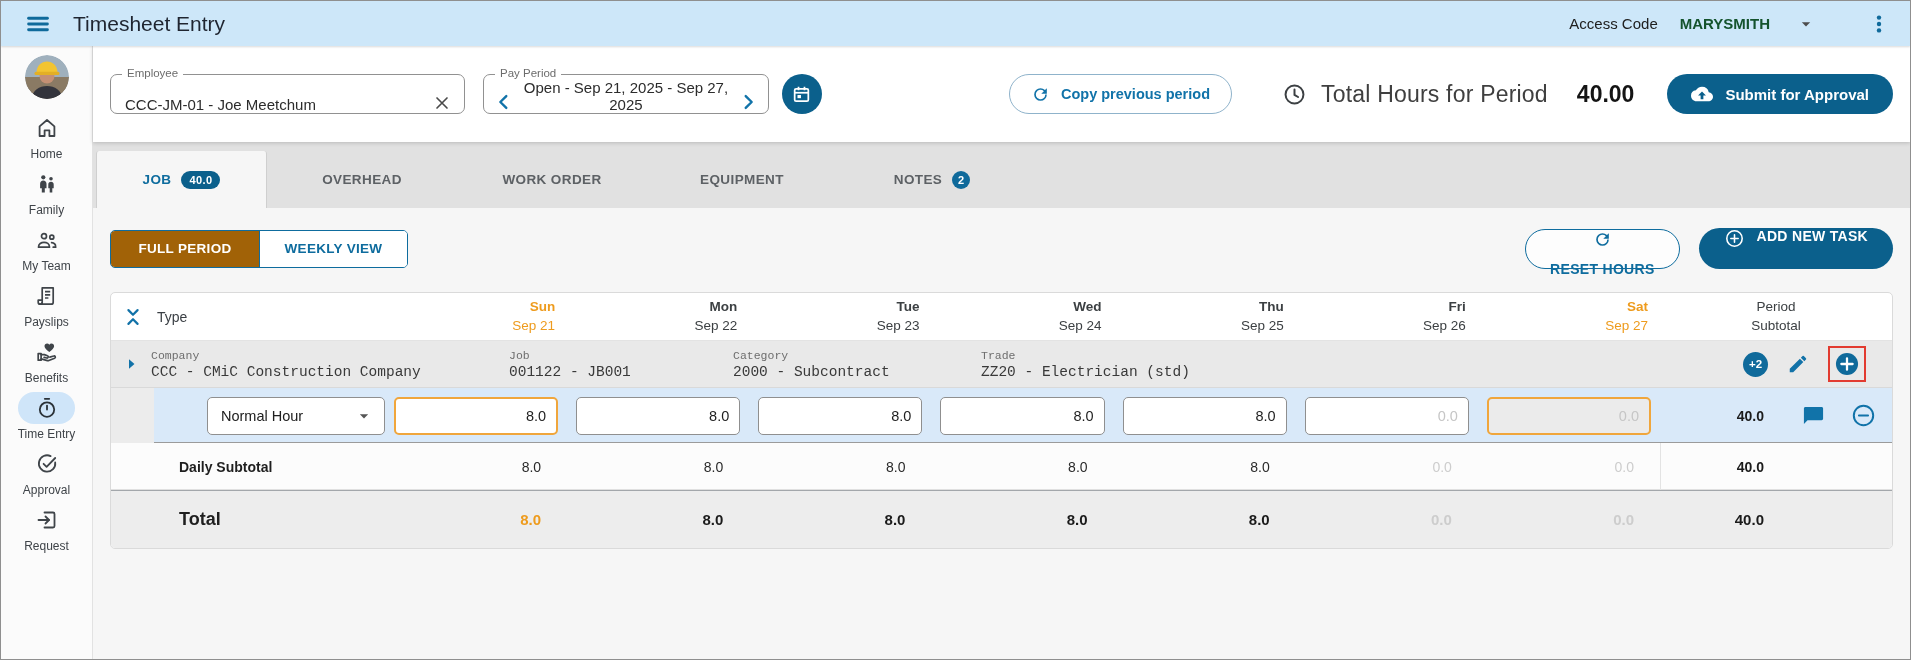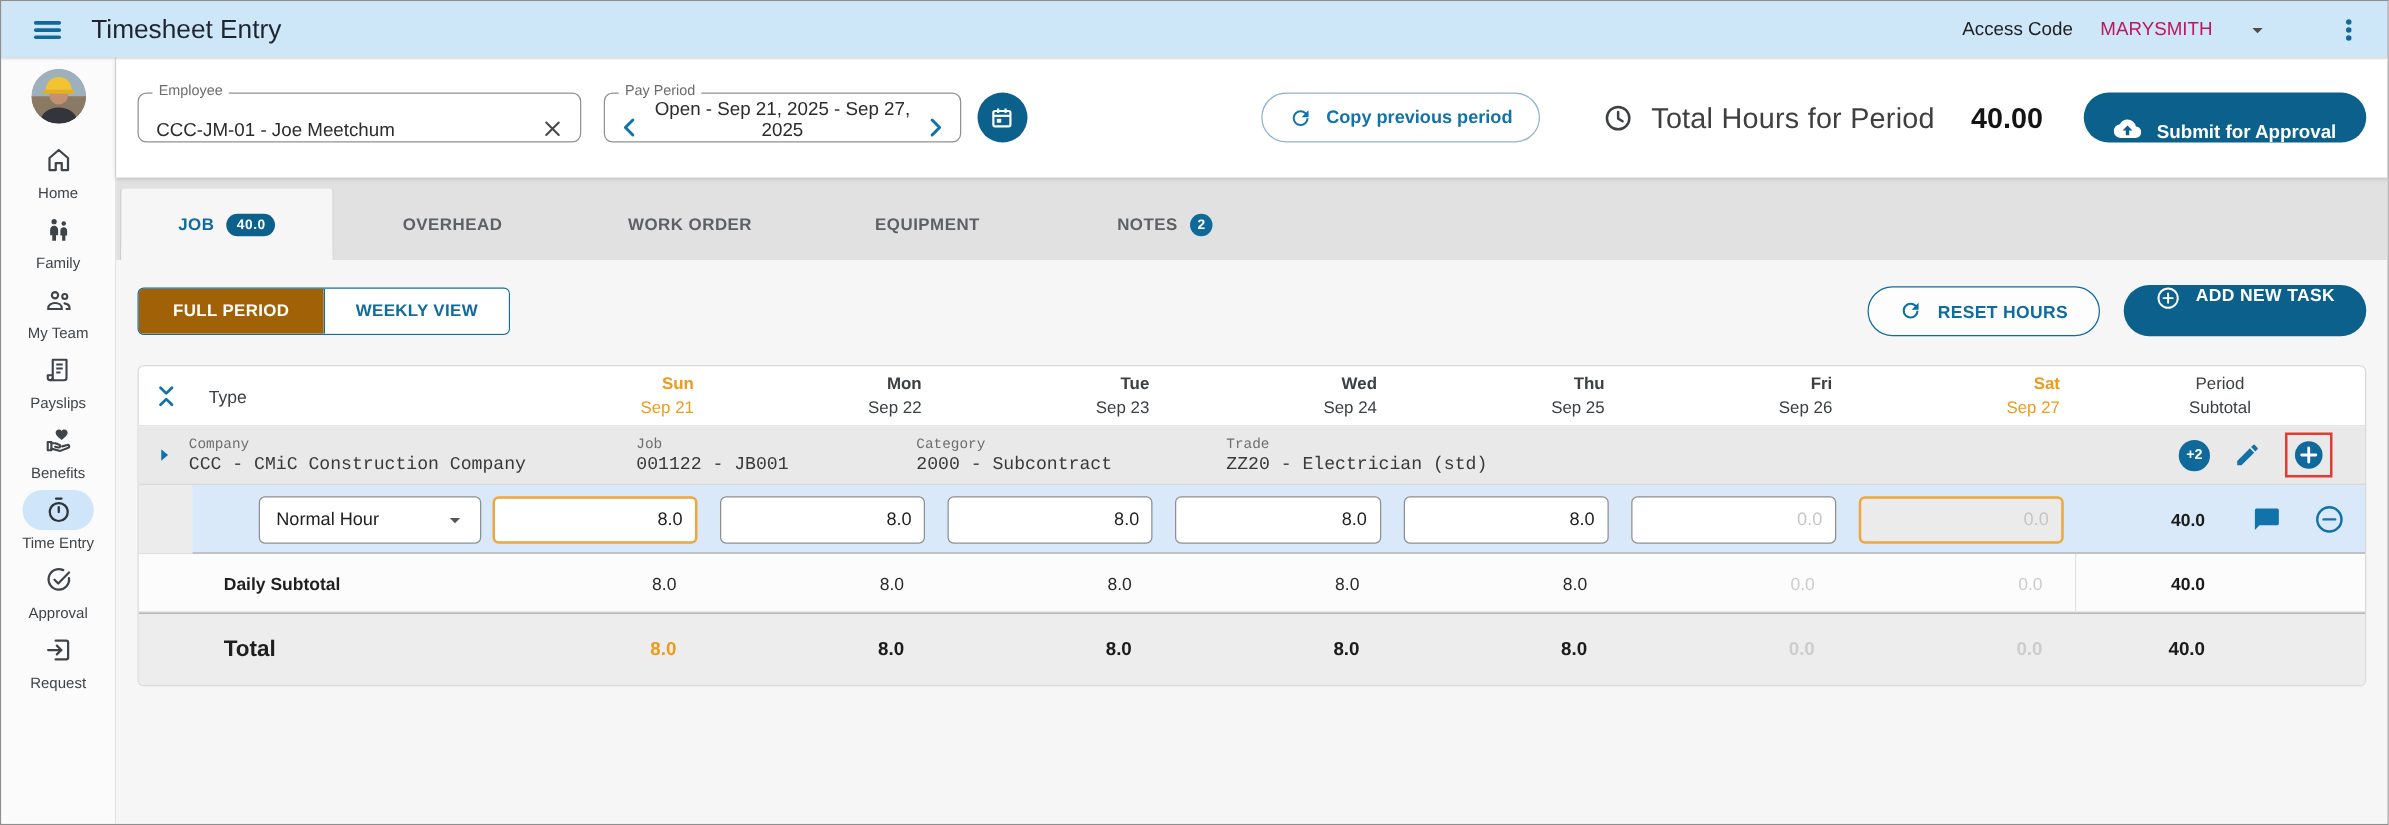--- a/index.html
+++ b/index.html
@@ -6,21 +6,21 @@
   body { font-family: "Liberation Sans", sans-serif; background:#ddd; }
   .screen { width:1911px; height:660px; position:relative; background:#f6f6f6;
             border:1px solid #8f8f8f; overflow:hidden; }
 
   
   .topbar { height:45px; background:#cde7f9; display:flex; align-items:center;
             padding:0 20px 0 24px; box-shadow:0 1px 2px rgba(0,0,0,.15); position:relative; z-index:5; }
   .topbar .title { margin-left:22px; font-size:21px; font-weight:500; color:#1f2530; }
   .topbar .right { margin-left:auto; display:flex; align-items:center; }
   .ac-label { font-size:15px; color:#202020; }
-  .ac-value { font-size:15px; color:#be185d; font-weight:400; margin-left:22px; cursor:pointer; }
+  .ac-value { font-size:15px; color:#14532d; font-weight:700; margin-left:22px; cursor:pointer; }
   .ac-caret { margin-left:26px; cursor:pointer; display:flex; }
   .kebab { margin-left:52px; cursor:pointer; display:flex; }
 
   
   .appbody { display:flex; height:614px; }
   .sidebar { width:92px; background:#fbfbfb; border-right:1px solid #e2e2e2;
              display:flex; flex-direction:column; align-items:center; padding-top:9px; flex-shrink:0; }
   .avatar { width:44px; height:44px; border-radius:50%; overflow:hidden; margin-bottom:13px; cursor:pointer; flex-shrink:0; }
   .nav-item { width:100%; height:55px; display:flex; flex-direction:column; align-items:center;
               justify-content:flex-start; cursor:pointer; margin-bottom:1px; }
@@ -43,21 +43,21 @@
   .payperiod-field .fvalue { flex:1; text-align:center; font-size:15px; color:#2c2c2c; }
   .roundbtn { width:40px; height:40px; border-radius:50%; background:#0b608c; border:none;
               display:flex; align-items:center; justify-content:center; margin-left:13px; cursor:pointer; }
   .copy-btn { margin-left:187px; height:40px; border:1px solid #8fb3cb; border-radius:20px;
               background:#fff; display:flex; align-items:center; gap:11px; padding:0 21px;
               color:#1173a9; font-weight:bold; font-size:14.5px; cursor:pointer; }
   .clock-wrap { margin-left:50px; display:flex; }
   .th-label { margin-left:14px; font-size:23px; color:#3f3f3f; letter-spacing:.2px; white-space:nowrap; }
   .th-value { margin-left:29px; font-size:23px; font-weight:bold; color:#141414; }
   .submit-btn { margin-left:33px; height:40px; border:none; border-radius:21px; background:#0b608c;
-                color:#fff; font-weight:bold; font-size:15px; display:flex; align-items:flex-end;
+                color:#fff; font-weight:bold; font-size:15px; display:flex; align-items:center;
                 gap:12px; padding:0 24px; cursor:pointer; }
 
   
   .tabbar { height:66px; background:#e1e1e1; display:flex; align-items:flex-end; }
   .tab { width:190px; height:57px; display:flex; align-items:center; justify-content:center;
          gap:10px; font-size:13.5px; font-weight:bold; letter-spacing:.4px; color:#5d6165; cursor:pointer; }
   .tab.active { width:171px; margin-left:3px; background:#f6f6f6; color:#0e6c9e;
                 border-left:1px solid #cfcfcf; border-right:1px solid #cfcfcf;
                 border-radius:3px 3px 0 0; }
   .tab-badge-pill { background:#0b608c; color:#fff; font-size:11px; font-weight:bold;
@@ -69,30 +69,30 @@
   
   .toolbar { display:flex; align-items:center; padding:20px 17px 12px; }
   .toggle { display:flex; border:1px solid #0e6c9e; border-radius:5px; overflow:hidden; height:38px; }
   .toggle-opt { width:148px; display:flex; align-items:center; justify-content:center;
                 font-size:13.5px; font-weight:bold; letter-spacing:.3px; cursor:pointer; }
   .toggle-opt.on { background:#a16207; color:#fff; }
   .toggle-opt.off { background:#fff; color:#0e6c9e; border-left:1px solid #0e6c9e; }
   .toolbar .spacer { flex:1; }
   .reset-btn { height:40px; border:1px solid #0e6c9e; border-radius:20px; background:#fdfdfd;
                display:flex; align-items:center; gap:12px; padding:0 24px; color:#0e6c9e;
-               font-weight:bold; font-size:14px; letter-spacing:.3px; cursor:pointer; }
+               font-weight:bold; font-size:14px; letter-spacing:.3px; cursor:pointer;flex-direction:column; }
   .add-btn { margin-left:19px; height:41px; border:none; border-radius:21px; background:#0b608c;
              display:flex; gap:12px; padding:0 25px; color:#fff;
              font-weight:bold; font-size:14px; letter-spacing:.3px; cursor:pointer; }
 
   
   .card { margin:11px 17px 0; background:#fff; border:1px solid #dadada; border-radius:5px; overflow:hidden; }
   .grid { display:grid; grid-template-columns:274px repeat(7,1fr) 130px 102px; }
   .thead { height:48px; border-bottom:1px solid #e3e3e3; align-items:center; }
-  .hcell-type { display:flex; align-items:center; padding-left:9px; gap:21px;
+  .hcell-type { display:flex; align-items:center; padding-left:9px; gap:11px;
                 font-size:14px; color:#3a3f44; }
   .collapse-btn { width:26px; height:26px; display:flex; align-items:center; justify-content:center;
                   cursor:pointer; background:none; border:none; }
   .hday { display:flex; flex-direction:column; align-items:flex-end; justify-content:center;
           padding-right:12px; line-height:1.4; }
   .hday .dname { font-size:13.5px; font-weight:bold; color:#3c4043; }
   .hday .ddate { font-size:13.5px; color:#3c4043; }
   .hday.weekend .dname, .hday.weekend .ddate { color:#ee9b1d; }
   .hperiod { grid-column:9 / 11; display:flex; flex-direction:column; align-items:center;
              justify-content:center; line-height:1.4; font-size:13.5px; color:#3c4043; }

